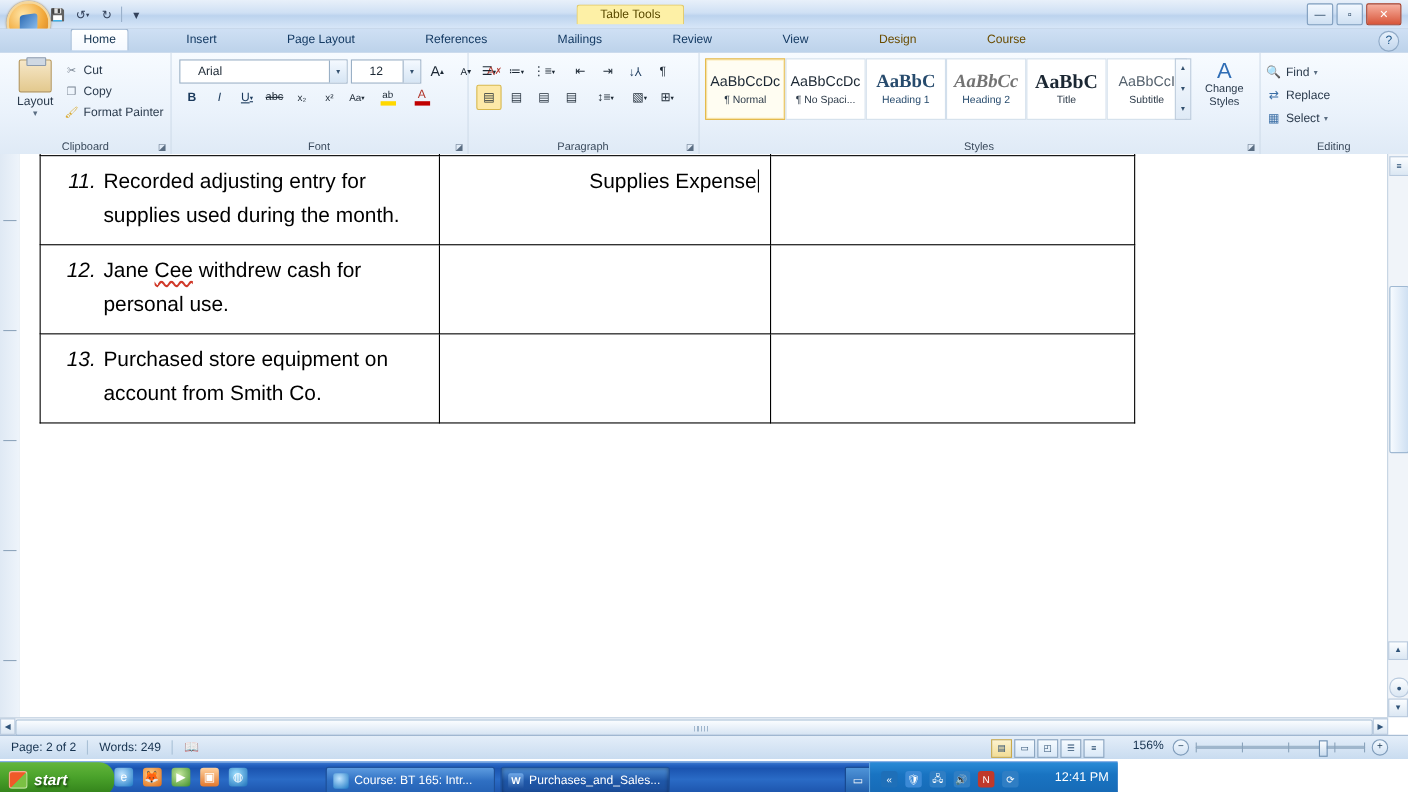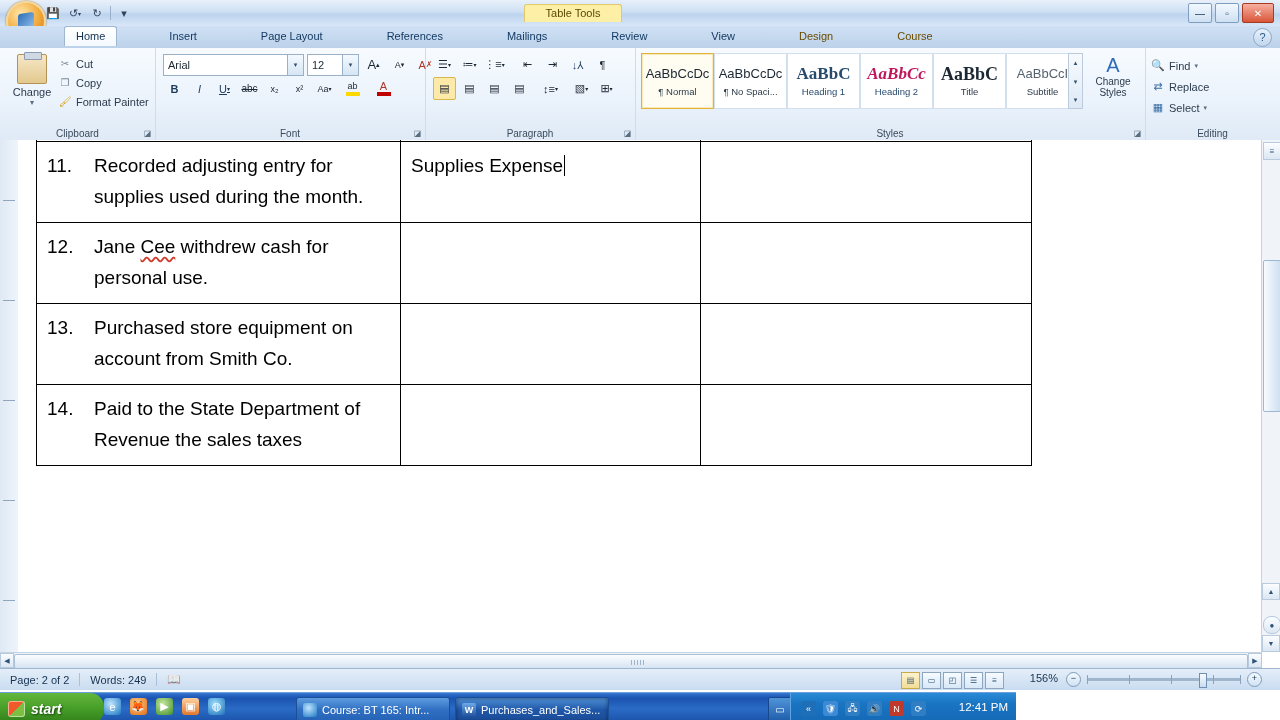--- a/index.html
+++ b/index.html
@@ -111,21 +111,21 @@
   .clipitem .mi{width:14px;height:14px;display:flex;align-items:center;justify-content:center;font-size:10px;}
   .sc-cut{color:#7d8896;}
   .sc-copy{color:#7d8896;}
   .sc-fmt{color:#d8a21a;}
 
   
   .g-font{left:155px;width:270px;}
   .fontrow1{position:absolute;left:8px;top:5px;display:flex;align-items:center;gap:3px;}
   .combo{
     height:20px;border:1px solid #9ab0c6;background:#fff;display:flex;align-items:center;
-    font-size:11px;padding-left:4px;color:#1b2733;position:relative;
+    font-size:11px;padding-left:16px;color:#1b2733;position:relative;
   }
   .combo .arw{
     position:absolute;right:0;top:0;width:15px;height:100%;
     background:linear-gradient(180deg,#f4f9ff,#d6e5f4);border-left:1px solid #9ab0c6;
     display:flex;align-items:center;justify-content:center;font-size:7px;color:#33506e;
   }
   .fontname{width:135px;}
   .fontsize{width:46px;}
   .btn{
     height:21px;min-width:21px;border:1px solid transparent;border-radius:2px;
@@ -185,25 +185,25 @@
   .vruler .mark{position:absolute;left:3px;width:12px;height:1px;background:#8fa6bd;}
   .page{
     position:absolute;left:18px;top:0;width:1240px;height:512px;background:#fff;
   }
   .tbl{position:absolute;left:18px;top:-40px;width:996px;border-collapse:collapse;}
   .tbl td{
     border:1px solid #000;vertical-align:top;padding:8px 10px 10px 10px;
     font-family:"Liberation Sans",sans-serif;font-size:19px;line-height:31px;color:#000;
   }
   .col-desc{width:364px;}
-  .col-debit{width:298px;}
+  .col-debit{width:298px;text-align:right;}
   .col-credit{width:332px;}
   .hdr td{text-align:center;font-size:22px;line-height:30px;padding-top:0;}
   .item{display:flex;}
-  .item .num{width:40px;flex:0 0 40px;text-align:left;padding-right:7px;}
+  .item .num{width:40px;flex:0 0 40px;text-align:right;padding-right:7px;font-style:italic;}
   .item .txt{flex:1;}
   .typed{font-size:19px;line-height:28px;}
   .caret{
     display:inline-block;width:1px;height:21px;background:#000;vertical-align:-4px;margin-left:1px;
   }
   .misspell{
     text-decoration:underline;text-decoration-style:wavy;text-decoration-color:#d03a2a;
     text-underline-offset:3px;
   }
 
@@ -354,21 +354,21 @@
       <div class="tab tt">Course</div>
     </div>
     <div class="help-icon">?</div>
   </div>
 
   <div class="ribbon">
 
     <div class="grp g-clip">
       <div class="paste">
         <div class="ic"></div>
-        <div>Change</div>
+        <div>Layout</div>
         <div class="carat">▾</div>
       </div>
       <div class="clipitems">
         <div class="clipitem">
           <span class="mi sc-cut">✂</span>
           <span>Cut</span>
         </div>
         <div class="clipitem">
           <span class="mi sc-copy">❐</span>
           <span>Copy</span>
@@ -466,21 +466,21 @@
         </div>
         <div class="sbox">
           <div class="samp">AaBbCcDc</div>
           <div class="nm">¶ No Spaci...</div>
         </div>
         <div class="sbox">
           <div class="samp" style="font-family:'Liberation Serif',serif;font-weight:bold;font-size:17px;color:#274b6d">AaBbC</div>
           <div class="nm" style="color:#274b6d">Heading 1</div>
         </div>
         <div class="sbox">
-          <div class="samp" style="font-family:'Liberation Serif',serif;font-weight:bold;font-style:italic;font-size:17px;color:#be185d">AaBbCc</div>
+          <div class="samp" style="font-family:'Liberation Serif',serif;font-weight:bold;font-style:italic;font-size:17px;color:#737373">AaBbCc</div>
           <div class="nm" style="color:#274b6d">Heading 2</div>
         </div>
         <div class="sbox">
           <div class="samp" style="font-family:'Liberation Serif',serif;font-weight:bold;font-size:18px">AaBbC</div>
           <div class="nm">Title</div>
         </div>
         <div class="sbox">
           <div class="samp" style="font-size:13px;color:#55626e">AaBbCcI</div>
           <div class="nm">Subtitle</div>
         </div>
@@ -561,30 +561,20 @@
         <tr>
           <td class="col-desc">
             <div class="item">
               <span class="num">13.</span>
               <span class="txt">Purchased store equipment on account from Smith Co.</span>
             </div>
           </td>
           <td class="col-debit"></td>
           <td class="col-credit"></td>
         </tr>
-        <tr>
-          <td class="col-desc">
-            <div class="item">
-              <span class="num">14.</span>
-              <span class="txt">Paid to the State Department of Revenue the sales taxes</span>
-            </div>
-          </td>
-          <td class="col-debit"></td>
-          <td class="col-credit"></td>
-        </tr>
       </tbody>
         </table>
     </div>
   </div>
 
   <div class="vscroll">
     <div class="top-extra">≡</div>
     <div class="thumb"></div>
     <div class="sbtn" style="position:absolute;left:0;bottom:52px">▲</div>
     <div class="browse">●</div>

